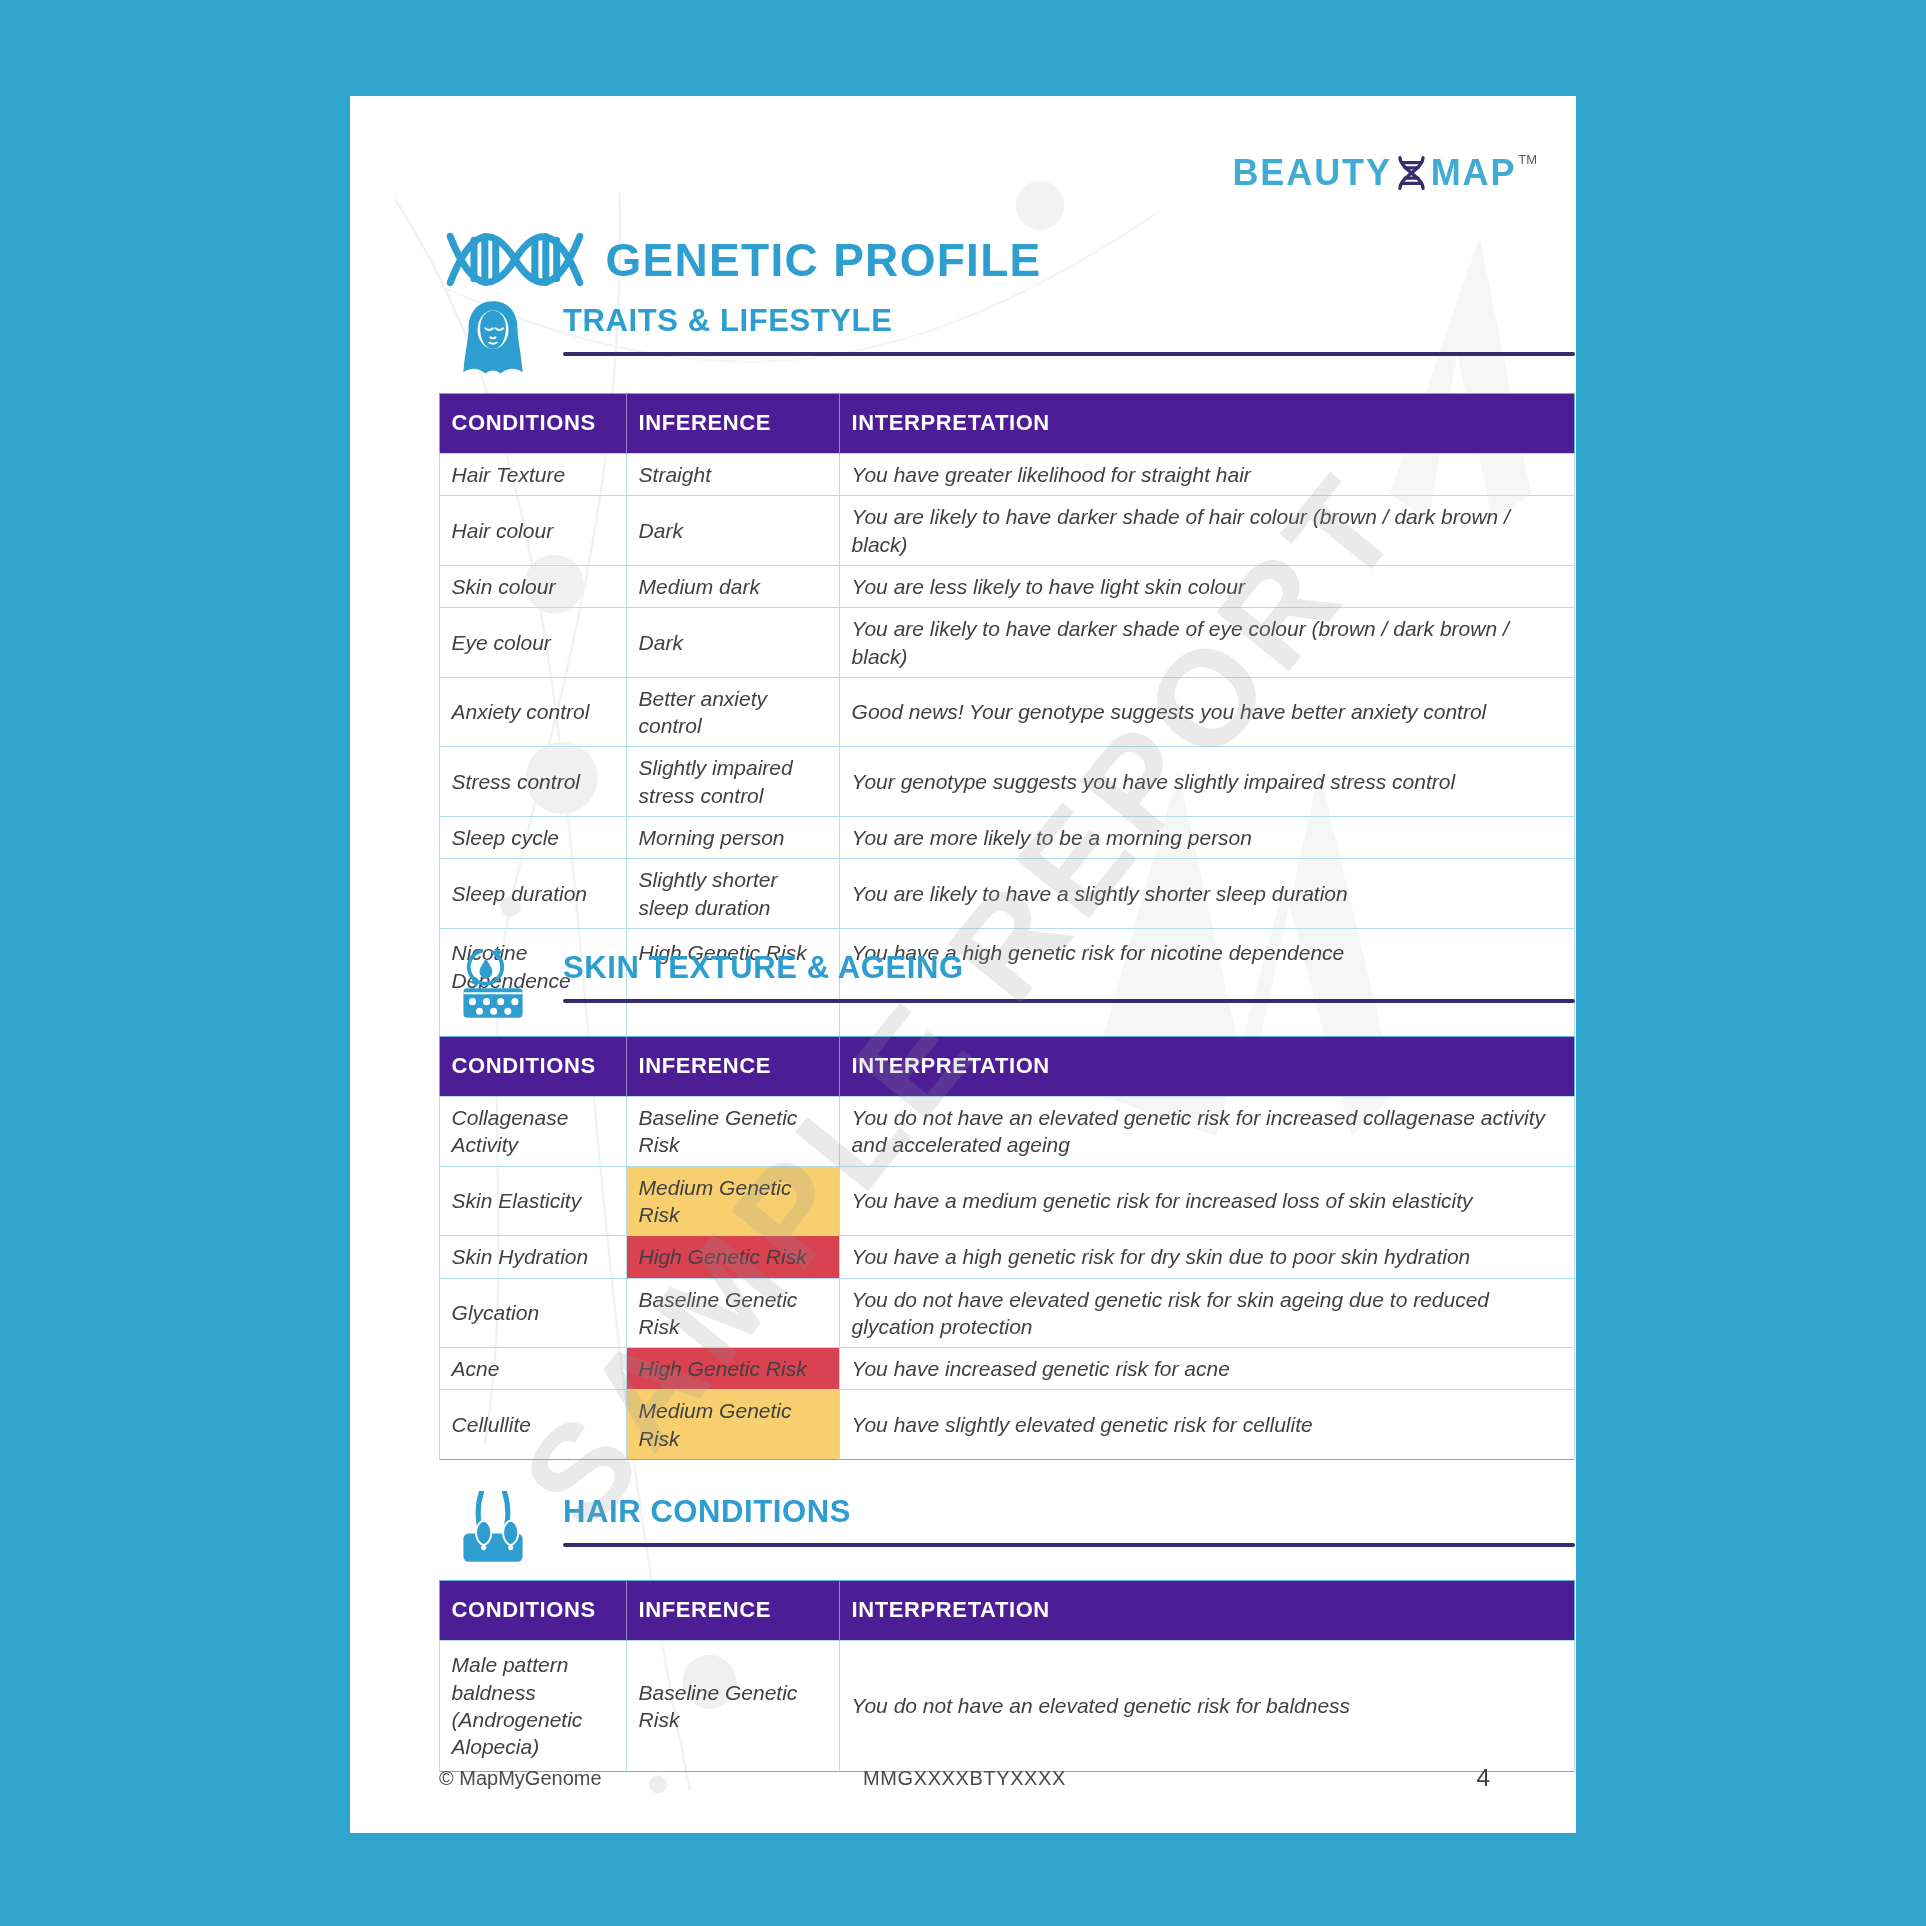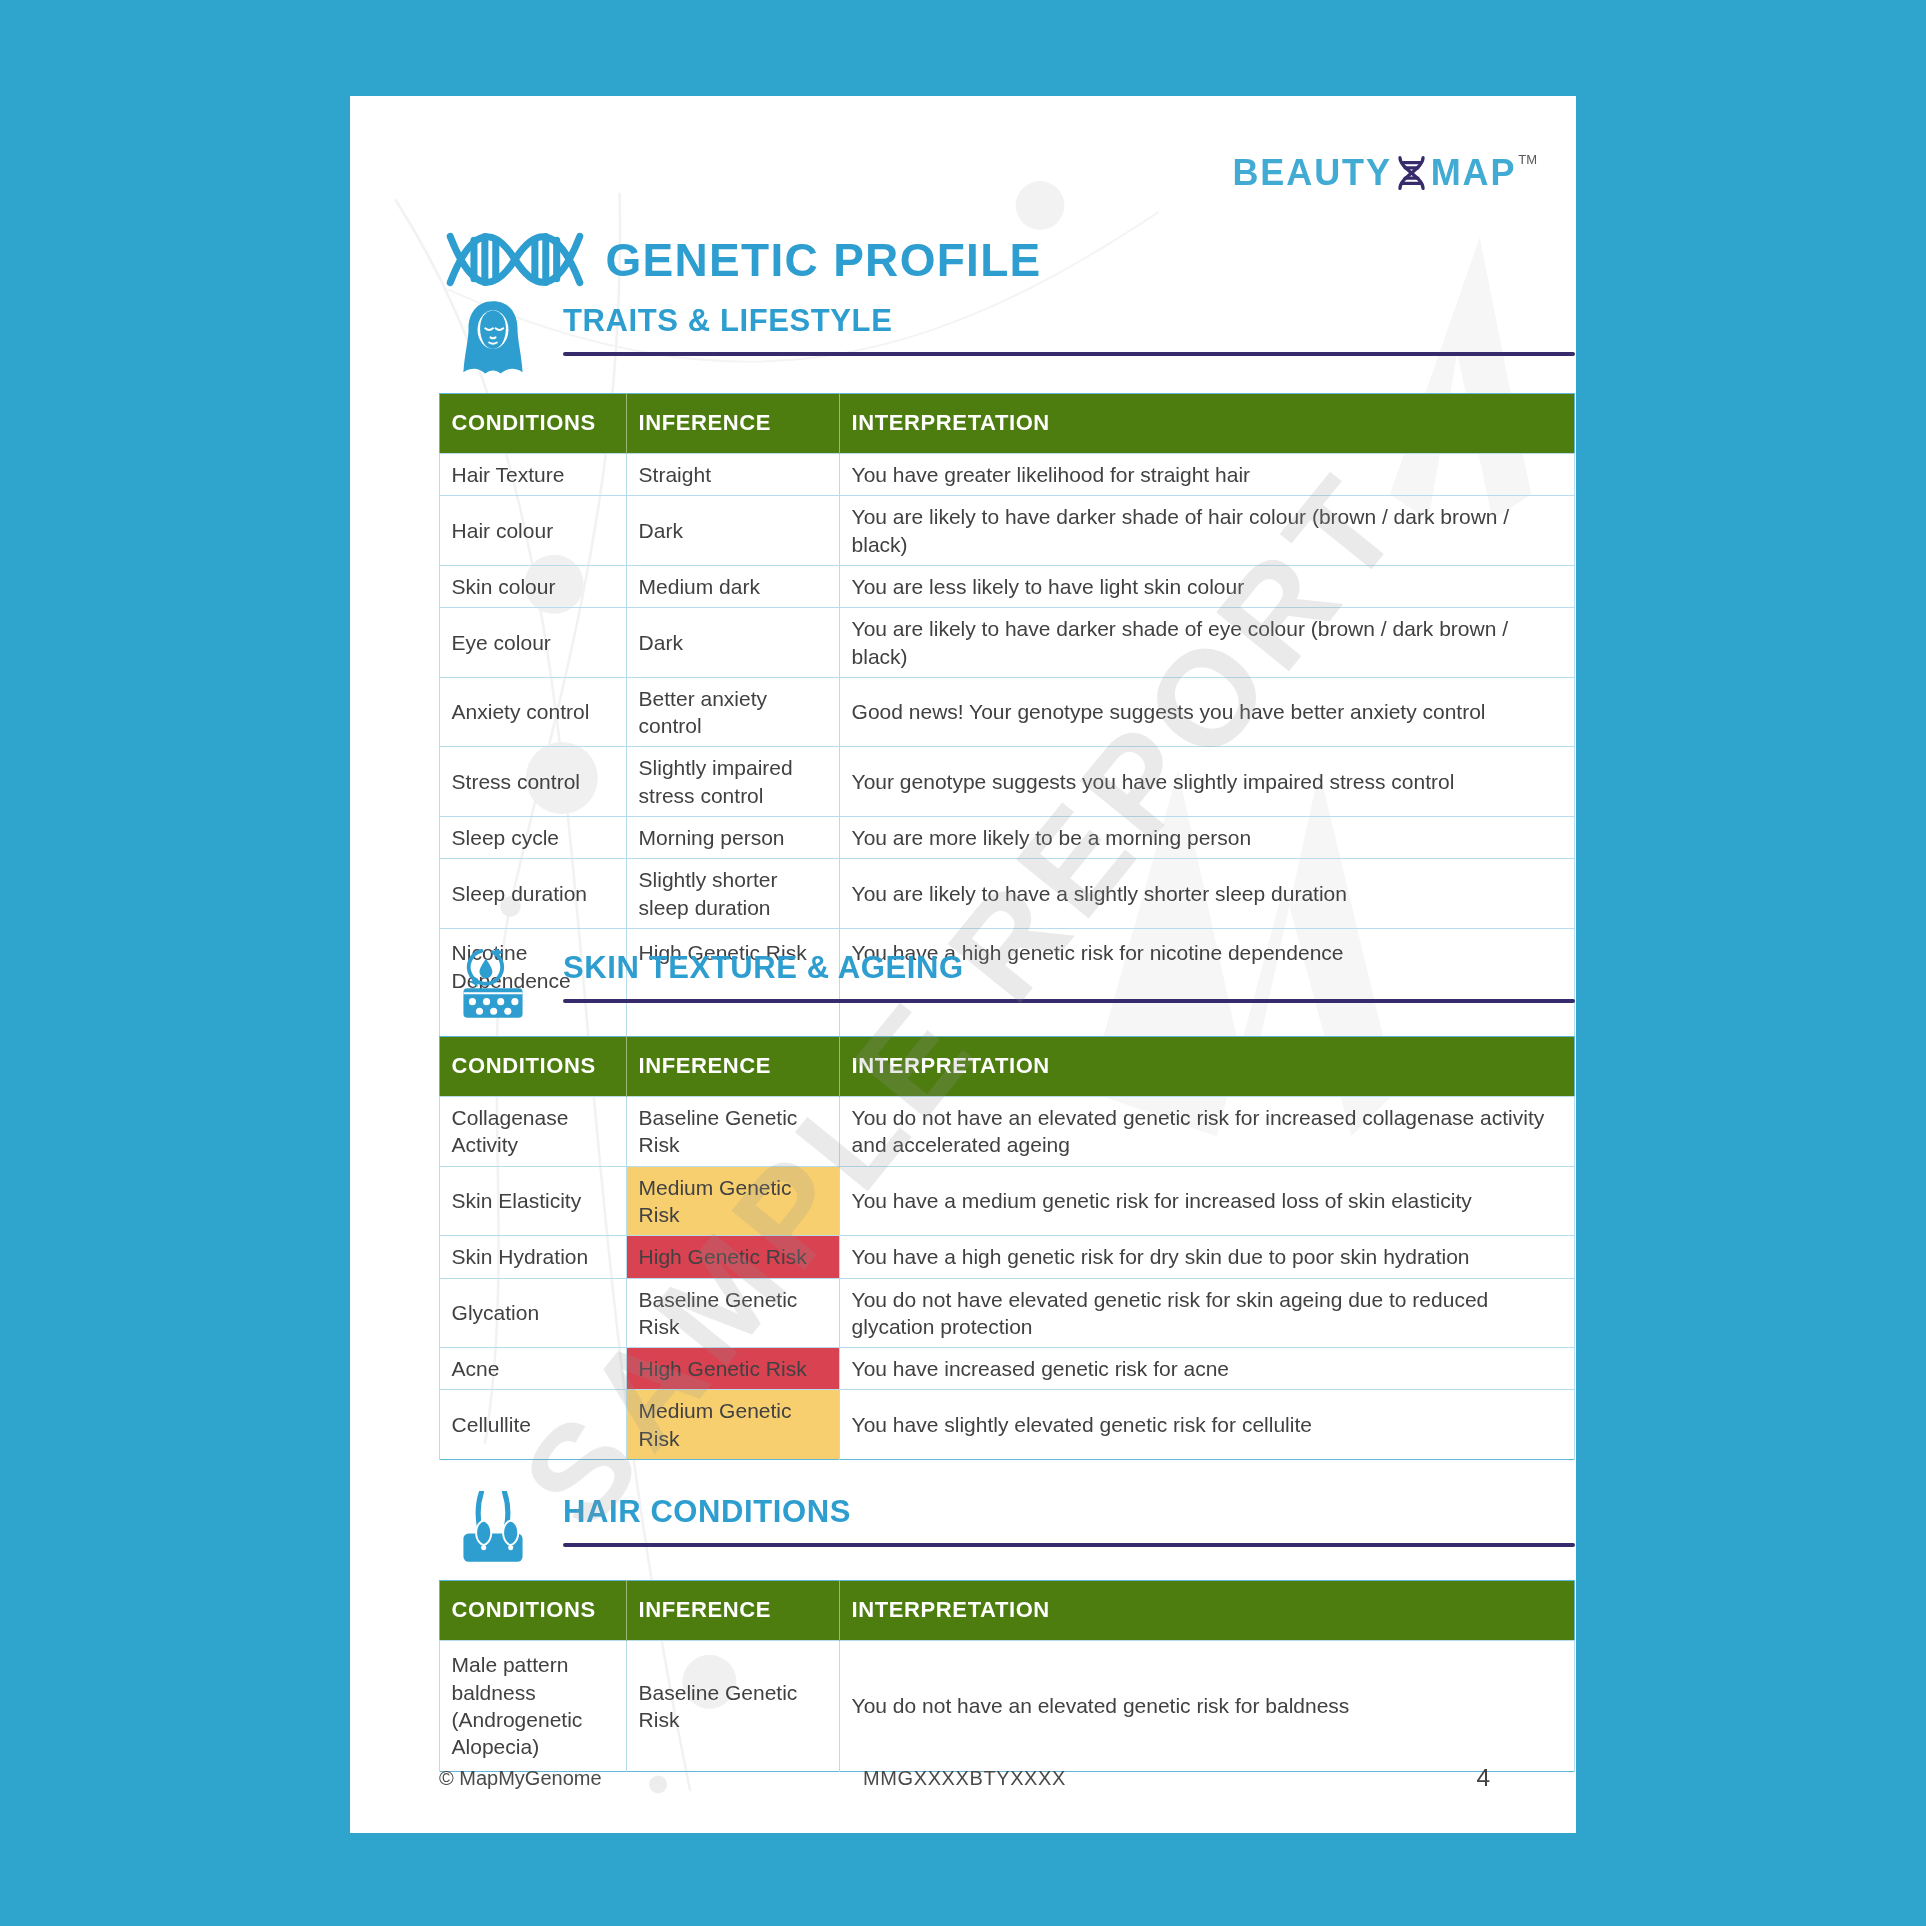--- a/index.html
+++ b/index.html
@@ -35,27 +35,27 @@
   #sec-skin{top:851px;}
   #sec-hair{top:1395px;}
   .sec-head{display:flex;align-items:flex-start;padding-left:23px;}
   .sec-icon{flex:0 0 62px;margin-right:39px;}
   .sec-title-wrap{flex:1;padding-top:5.1px;}
   .sec-title-wrap h2{margin:0 0 14px 0;font-size:31px;font-weight:700;color:#2d9ecf;letter-spacing:0.6px;line-height:1.05;}
   .rule{height:4.5px;background:#372b6b;border-radius:1.9px;}
   
   table{border-collapse:collapse;width:100%;margin-top:16.7px;table-layout:fixed;border:1.3px solid #5fb7d5;background:transparent;}
   th{
-    background:#4d7c0f;color:#ffffff;text-align:left;font-size:22px;font-weight:bold;
+    background:#4c1d95;color:#ffffff;text-align:left;font-size:22px;font-weight:bold;
     padding:16.7px 11.6px;letter-spacing:0.6px;border-right:0.6px solid rgba(255,255,255,0.45);
   }
   th:last-child{border-right:none;}
   td{
     font-size:21px;color:#414042;padding:7px 11.6px;vertical-align:middle;
-    border:0.6px solid #b5dded;line-height:1.3;word-wrap:break-word;
+    border:0.6px solid #b5dded;line-height:1.3;word-wrap:break-word;font-style:italic;
   }
   tbody tr:last-child td{border-bottom:none;}
   td.inf.medium{background:#f7cf6f;}
   td.inf.high{background:#d84251;}
   #sec-traits tbody tr:last-child td{vertical-align:top;padding-top:10.3px;height:95px;}
   #sec-hair tbody td{height:116px;}
   
   .footer{
     position:absolute;left:89px;width:1051px;top:1668px;display:flex;align-items:center;
     font-size:20px;color:#4a4a4a;z-index:2;gap:33px;

